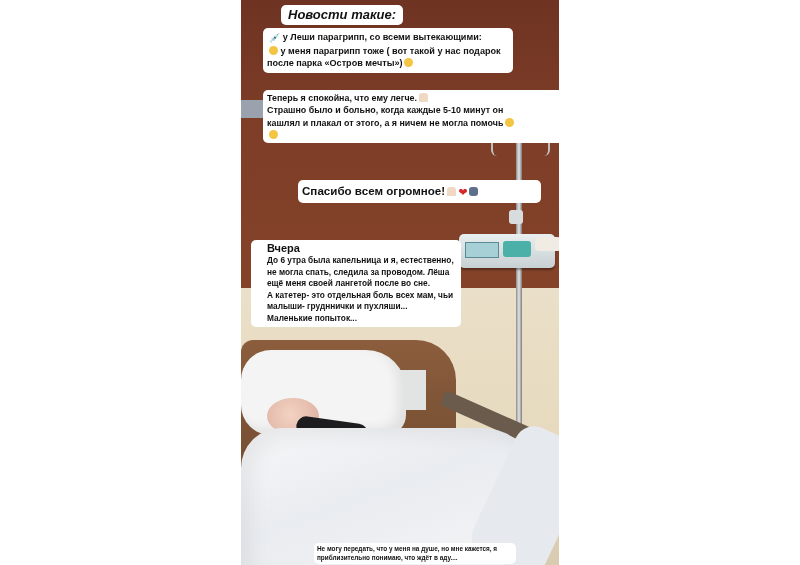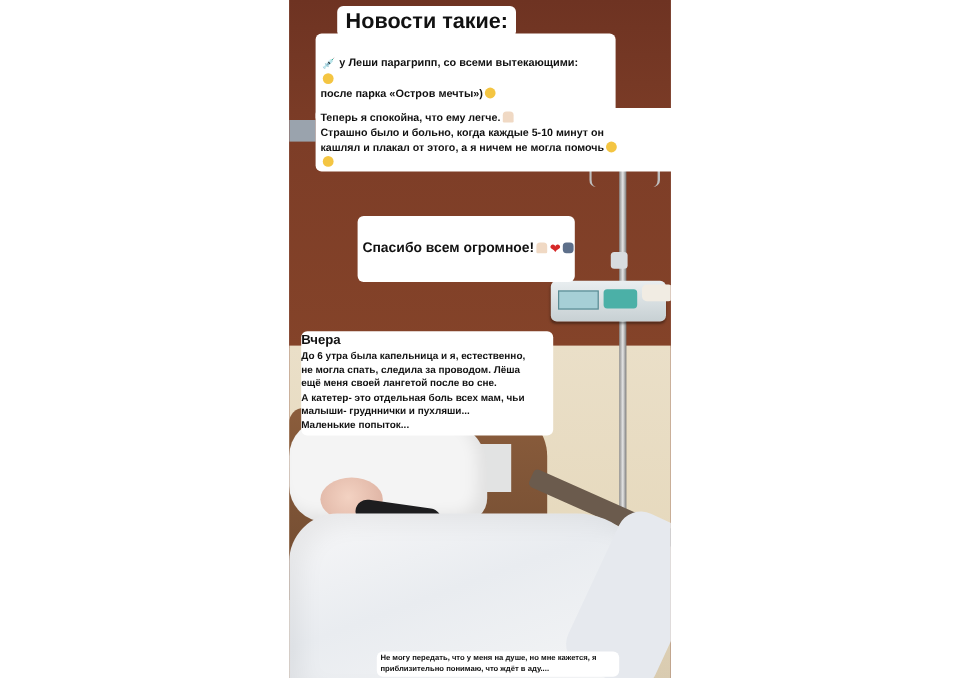--- a/index.html
+++ b/index.html
@@ -37,25 +37,25 @@
   .baby-body { position:absolute; left:55px; top:420px; width:72px; height:20px; background:#1d1d1f;
                border-radius:10px; transform:rotate(8deg); }
   .blanket { position:absolute; left:0; top:428px; width:300px; height:140px;
              background:linear-gradient(160deg,#f7f7f8 0%,#e9ecf0 45%,#f4f5f6 100%);
              border-radius:40px 60px 0 0; box-shadow:inset 10px 8px 20px rgba(0,0,0,0.06); }
   .blanket2 { position:absolute; left:250px; top:430px; width:80px; height:140px; background:#e6e9ee;
               transform:rotate(25deg); border-radius:20px; }
 
   .caption { position:absolute; background:#ffffff; color:#111; font-weight:bold;
              border-radius:5px; line-height:1.2; padding:2px 4px; box-sizing:border-box; }
-  .cap-title { left:281px; top:5px; font-size:18px; padding:2px 7px; }
-  .cap1 { left:263px; top:28px; width:250px; font-size:9.1px; line-height:12.5px; padding:18px 4px; }
+  .cap-title { left:281px; top:5px; font-size:13px; padding:2px 7px;font-style:italic; }
+  .cap1 { left:263px; top:28px; width:250px; font-size:9.1px; line-height:12.5px; padding:3px 4px; }
   .cap2 { left:263px; top:90px; width:330px; font-size:8.9px; line-height:12.3px; }
-  .cap3 { left:298px; top:180px; width:181px; font-size:11.6px; line-height:15px; padding:19px 4px; }
-  .cap4 { left:251px; top:240px; width:210px; font-size:8.3px; line-height:11.6px; padding:2px 0;margin-top:36px; }
+  .cap3 { left:298px; top:180px; width:243px; font-size:11.6px; line-height:15px; padding:3px 4px; }
+  .cap4 { left:251px; top:240px; width:210px; font-size:8.3px; line-height:11.6px; padding:2px 16px; }
   .cap4 .head { font-size:11px; line-height:13px; }
   .cap5 { left:314px; top:543px; width:202px; font-size:6.4px; line-height:8.6px; padding:2px 3px; }
   .line { display:block; white-space:nowrap; }
   .emoji { display:inline-block; width:9px; height:9px; border-radius:50%; background:#f4c542;
            vertical-align:-1px; margin-left:2px; }
   .emoji.heart { background:none; color:#d62828; width:auto; height:auto; border-radius:0; font-size:11px; }
   .emoji.hands { background:#f0d9c4; border-radius:3px 3px 1px 1px; }
   .emoji.people { background:#5d6f8a; border-radius:3px; }
   .emoji.syringe { background:none; width:auto; height:auto; border-radius:0; color:#9aa; font-size:9px; }
 </style>
@@ -82,21 +82,21 @@
   <div class="baby-head"></div>
   <div class="baby-body"></div>
   <div class="blanket"></div>
   <div class="blanket2"></div>
 </div>
 
 <div class="caption cap-title">Новости такие:</div>
 
 <div class="caption cap1">
   <span class="line"><span class="emoji syringe">💉</span> <span>у Леши парагрипп, со всеми вытекающими:</span></span>
-  <span class="line"><span class="emoji"></span> </span>
+  <span class="line"><span class="emoji"></span> <span>у меня парагрипп тоже  ( вот такой у нас подарок</span></span>
   <span class="line"><span>после парка «Остров мечты»)</span><span class="emoji"></span></span>
 </div>
 
 <div class="caption cap2">
   <span class="line"><span>Теперь я спокойна, что ему легче.</span><span class="emoji hands"></span></span>
   <span class="line">Страшно было и больно, когда каждые 5-10 минут он</span>
   <span class="line"><span>кашлял и плакал от этого, а я ничем не могла помочь</span><span class="emoji"></span></span>
   <span class="line"><span class="emoji"></span></span>
 </div>
 

